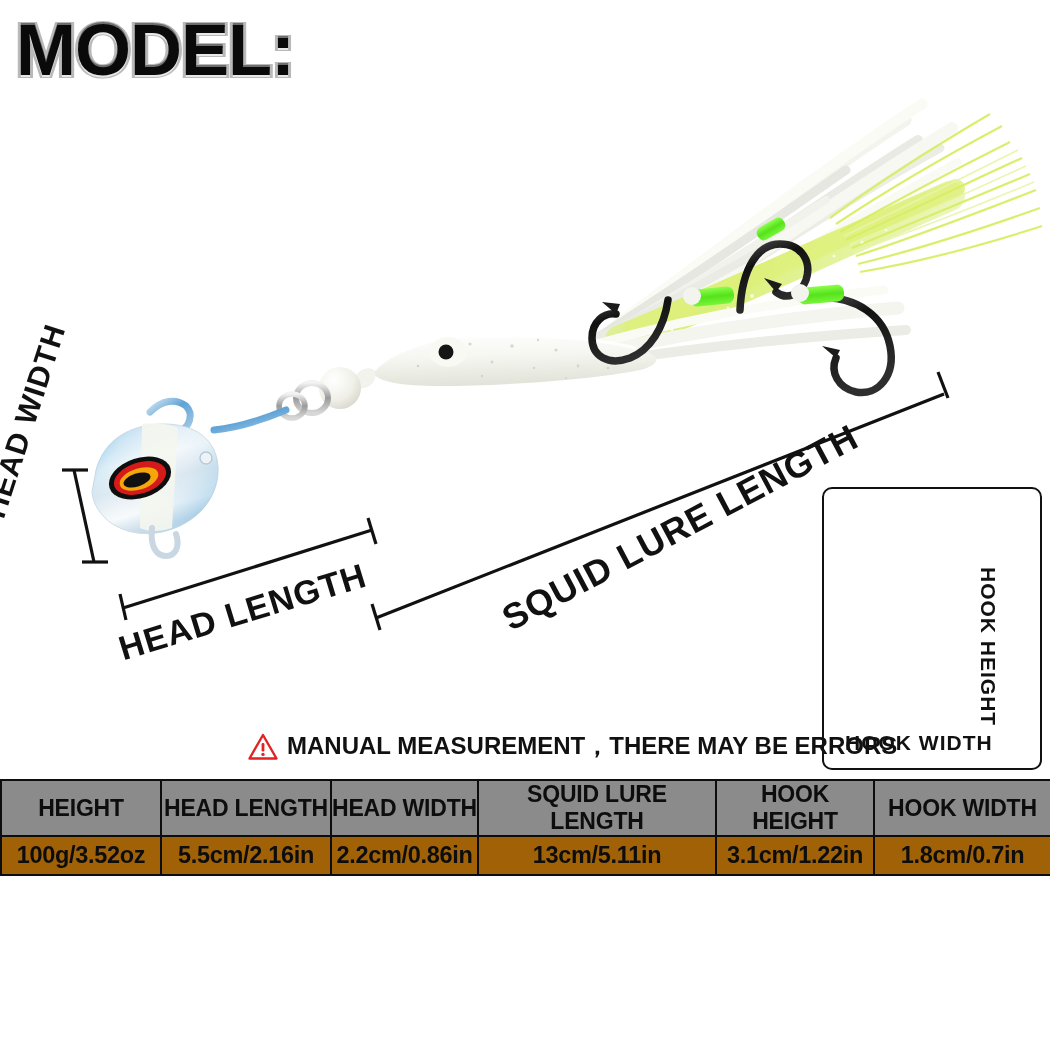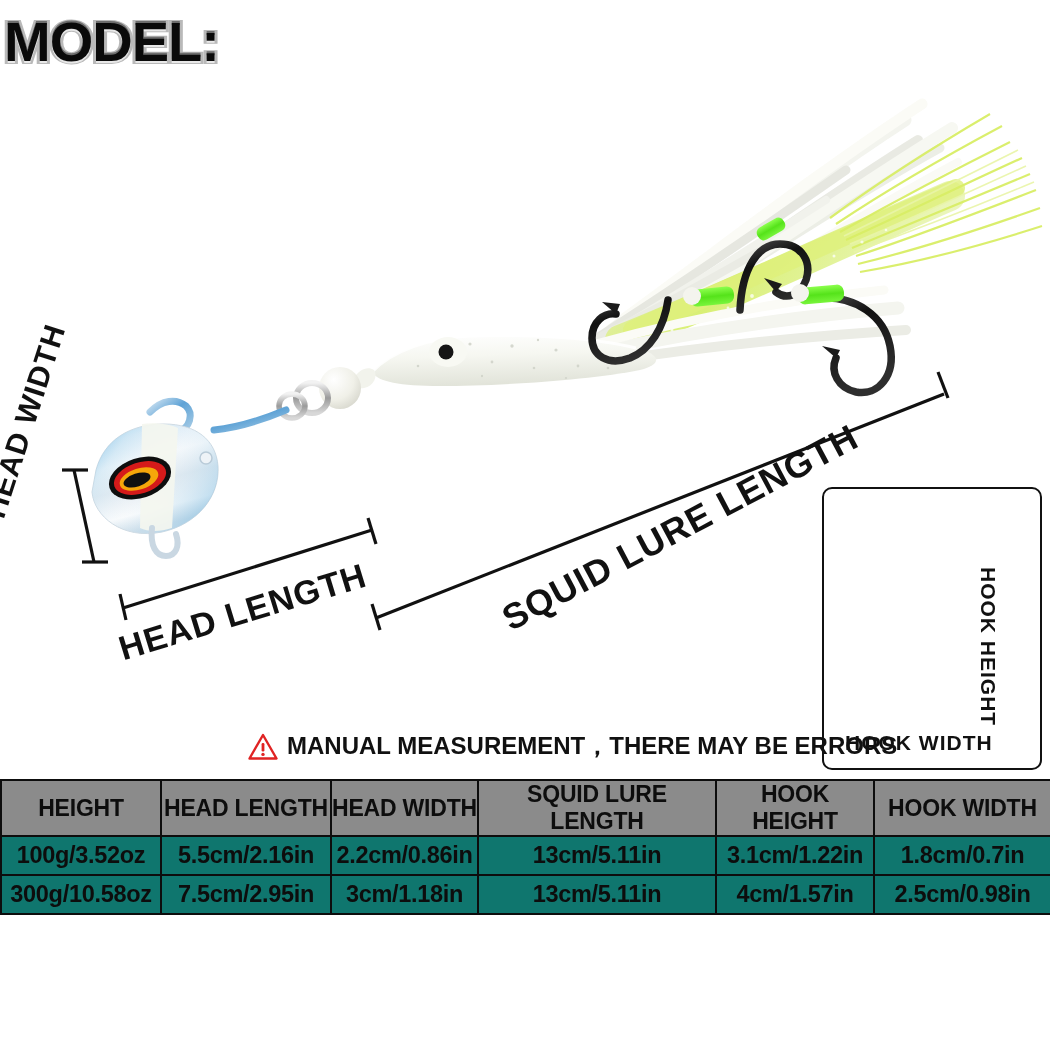--- a/index.html
+++ b/index.html
@@ -5,22 +5,22 @@
   html,body{margin:0;padding:0;background:#fff;}
   body{
     width:1050px;height:1050px;position:relative;overflow:hidden;
     font-family:"Liberation Sans","DejaVu Sans",sans-serif;
     background:#ffffff;
   }
   #stage{position:absolute;inset:0;}
 
   
   .model-title{
-    position:absolute;left:4px;top:14px;
-    font-size:56px;font-weight:bold;letter-spacing:-1px;
+    position:absolute;left:16px;top:14px;
+    font-size:72px;font-weight:bold;letter-spacing:-1px;
     font-family:"Liberation Sans","DejaVu Sans",sans-serif;
     color:#0a0a0a;
     -webkit-text-stroke:6px #b9b9b9;
     paint-order:stroke fill;
     text-shadow:0 2px 0 #e8e8e8, 0 -2px 0 #6d6d6d;
     line-height:1;
     white-space:nowrap;
   }
 
   
@@ -83,21 +83,21 @@
     font-family:"Liberation Sans","DejaVu Sans",sans-serif;
     color:#0d0d0d;
     padding:0;
   }
   table.spec th{
     background:#8b8b8b;
     font-size:23px;font-weight:bold;height:36px;
     letter-spacing:-.2px;
   }
   table.spec td{
-    background:#0f766e;
+    background:#a16207;
     font-size:23.5px;font-weight:bold;height:37px;
     letter-spacing:-.3px;
   }
   col.c0{width:160px}
   col.c1{width:170px}
   col.c2{width:147px}
   col.c3{width:238px}
   col.c4{width:158px}
   col.c5{width:177px}
 </style>
@@ -371,24 +371,16 @@
     </thead>
     <tbody>
       <tr>
         <td>100g/3.52oz</td>
         <td>5.5cm/2.16in</td>
         <td>2.2cm/0.86in</td>
         <td>13cm/5.11in</td>
         <td>3.1cm/1.22in</td>
         <td>1.8cm/0.7in</td>
       </tr>
-      <tr>
-        <td>300g/10.58oz</td>
-        <td>7.5cm/2.95in</td>
-        <td>3cm/1.18in</td>
-        <td>13cm/5.11in</td>
-        <td>4cm/1.57in</td>
-        <td>2.5cm/0.98in</td>
-      </tr>
     </tbody>
   </table>
 
 </div>
 
 </body></html>

